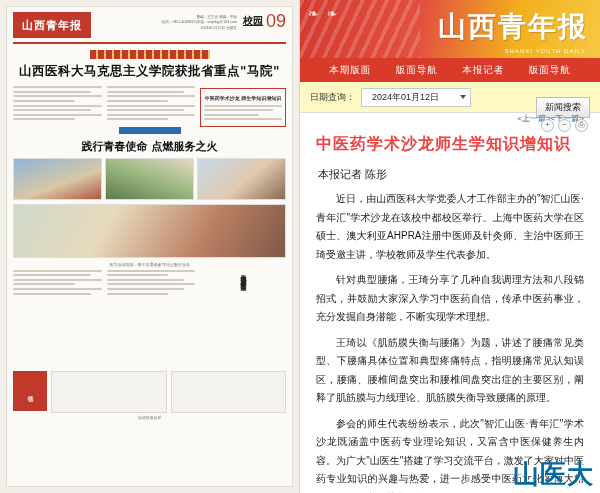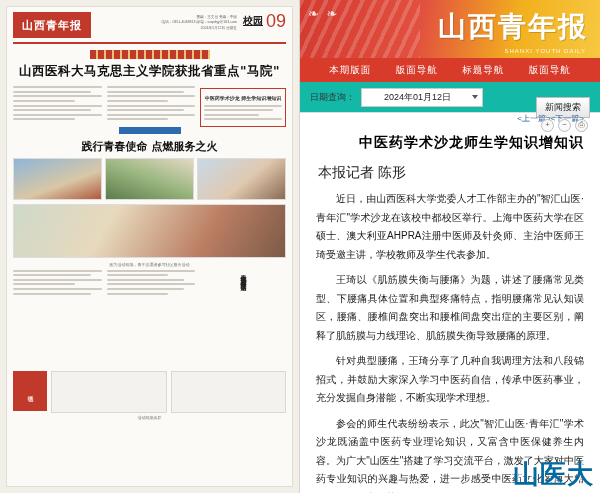--- a/index.html
+++ b/index.html
@@ -83,44 +83,44 @@
     font-family:"DejaVu Serif", serif;
     font-size:28px;font-weight:bold;color:#ffffff;
     text-shadow:1px 1px 0 rgba(0,0,0,.18);
     letter-spacing:2px;
   }
   .mast-sub{position:absolute;right:14px;bottom:4px;font-size:6px;color:#fff8e1;letter-spacing:1px;}
 
   .navbar{height:24px;background:#d93b2b;display:flex;align-items:center;justify-content:space-around;padding:0 17px;text-align:center;}
   .navbar a{color:#fff;font-size:9.5px;text-decoration:none;letter-spacing:1px;}
 
-  .searchbar{height:30px;background:#14b8a6;border-bottom:1px solid #dcdcdc;
+  .searchbar{height:30px;background:#fef9c3;border-bottom:1px solid #dcdcdc;
      display:flex;align-items:center;gap:6px;padding:0 10px;}
   .searchbar .lbl{font-size:9px;color:#333;}
   .date-select{
     font-size:9px;color:#222;background:#fff;border:1px solid #c9c9c9;
-    padding:2px 14px 2px 22px;position:relative;min-width:84px;
+    padding:2px 14px 2px 10px;position:relative;min-width:84px;
   }
   .date-select .caret{position:absolute;right:4px;top:6px;width:0;height:0;
      border-left:3px solid transparent;border-right:3px solid transparent;border-top:4px solid #555;}
   .search-btn{font-size:9px;color:#222;background:linear-gradient(#ffffff,#e6e6e6);
      border:1px solid #bdbdbd;padding:3px 8px;margin-left:auto;cursor:pointer;margin-top:20px;}
 
   .article{padding:10px 16px 0;position:relative;height:381px;box-sizing:border-box;}
   .art-tools{position:absolute;right:12px;top:6px;display:flex;gap:4px;}
   .circ{width:11px;height:11px;border-radius:50%;border:1px solid #bbb;color:#666;
      font-size:8px;line-height:9px;text-align:center;background:#fafafa;}
   .art-meta{text-align:center;font-size:8px;color:#555;margin:6px 0 2px;}
   .art-nav{display:flex;justify-content:flex-end;font-size:8px;color:#2a6099;margin-top:-10px;}
   .art-title{
     font-family:"DejaVu Serif", serif;
-    text-align:right;font-size:14px;font-weight:bold;color:#000000;
+    text-align:left;font-size:16px;font-weight:bold;color:#ef4444;
     margin:10px 0 12px;letter-spacing:1px;
   }
-  .byline{font-size:14px;color:#222;margin:11px 0 8px 2px;}
+  .byline{font-size:11px;color:#222;margin:11px 0 8px 2px;}
   .art-body p{font-size:10px;color:#1a1a1a;line-height:1.85;margin:0 0 7px;text-align:justify;text-indent:2em;}
 
   .watermark{
     position:absolute;right:6px;bottom:2px;
     font-family:"DejaVu Serif", serif;
     font-size:26px;font-weight:bold;
     color:#0369a1;
     letter-spacing:1px;
     text-shadow:1px 1px 0 #ffffff;
     pointer-events:none;
@@ -230,21 +230,21 @@
   <div class="masthead">
     <div class="ribbons"></div>
     <div class="doves">❧ ❧</div>
     <div class="mast-title">山西青年报</div>
     <div class="mast-sub">SHANXI YOUTH DAILY</div>
   </div>
 
   <div class="navbar">
     <a href="#">本期版面</a>
     <a href="#">版面导航</a>
-    <a href="#">标题导航</a>
+    <a href="#">本报记者</a>
     <a href="#">版面导航</a>
   </div>
 
   <div class="searchbar">
     <span class="lbl">日期查询：</span>
     <span class="date-select">
       <span>2024年01月12日</span>
       <span class="caret"></span>
     </span>
     <span class="search-btn">新闻搜索</span>
@@ -260,20 +260,20 @@
     <div class="art-nav">
       <span>&lt;上一篇&gt;</span>
       <span>&lt;下一篇&gt;</span>
     </div>
 
     <div class="art-title">中医药学术沙龙师生学知识增知识</div>
     <div class="byline">本报记者 陈形</div>
 
     <div class="art-body">
       <p>近日，由山西医科大学党委人才工作部主办的"智汇山医·青年汇"学术沙龙在该校中都校区举行。上海中医药大学在区硕士、澳大利亚AHPRA注册中医师及针灸师、主治中医师王琦受邀主讲，学校教师及学生代表参加。</p>
+      <p>针对典型腰痛，王琦分享了几种自我调理方法和八段锦招式，并鼓励大家深入学习中医药自信，传承中医药事业，充分发掘自身潜能，不断实现学术理想。</p>
       <p>王琦以《肌筋膜失衡与腰痛》为题，讲述了腰痛常见类型、下腰痛具体位置和典型疼痛特点，指明腰痛常见认知误区，腰痛、腰椎间盘突出和腰椎间盘突出症的主要区别，阐释了肌筋膜与力线理论、肌筋膜失衡导致腰痛的原理。</p>
-      <p>针对典型腰痛，王琦分享了几种自我调理方法和八段锦招式，并鼓励大家深入学习中医药自信，传承中医药事业，充分发掘自身潜能，不断实现学术理想。</p>
       <p>参会的师生代表纷纷表示，此次"智汇山医·青年汇"学术沙龙既涵盖中医药专业理论知识，又富含中医保健养生内容。为广大"山医生"搭建了学习交流平台，激发了大家对中医药专业知识的兴趣与热爱，进一步感受中医药文化的博大精深，增强了中医药文化自信。</p>
     </div>
 
     <div class="watermark">山医大</div>
   </div>
 </div>
 
 </body></html>

